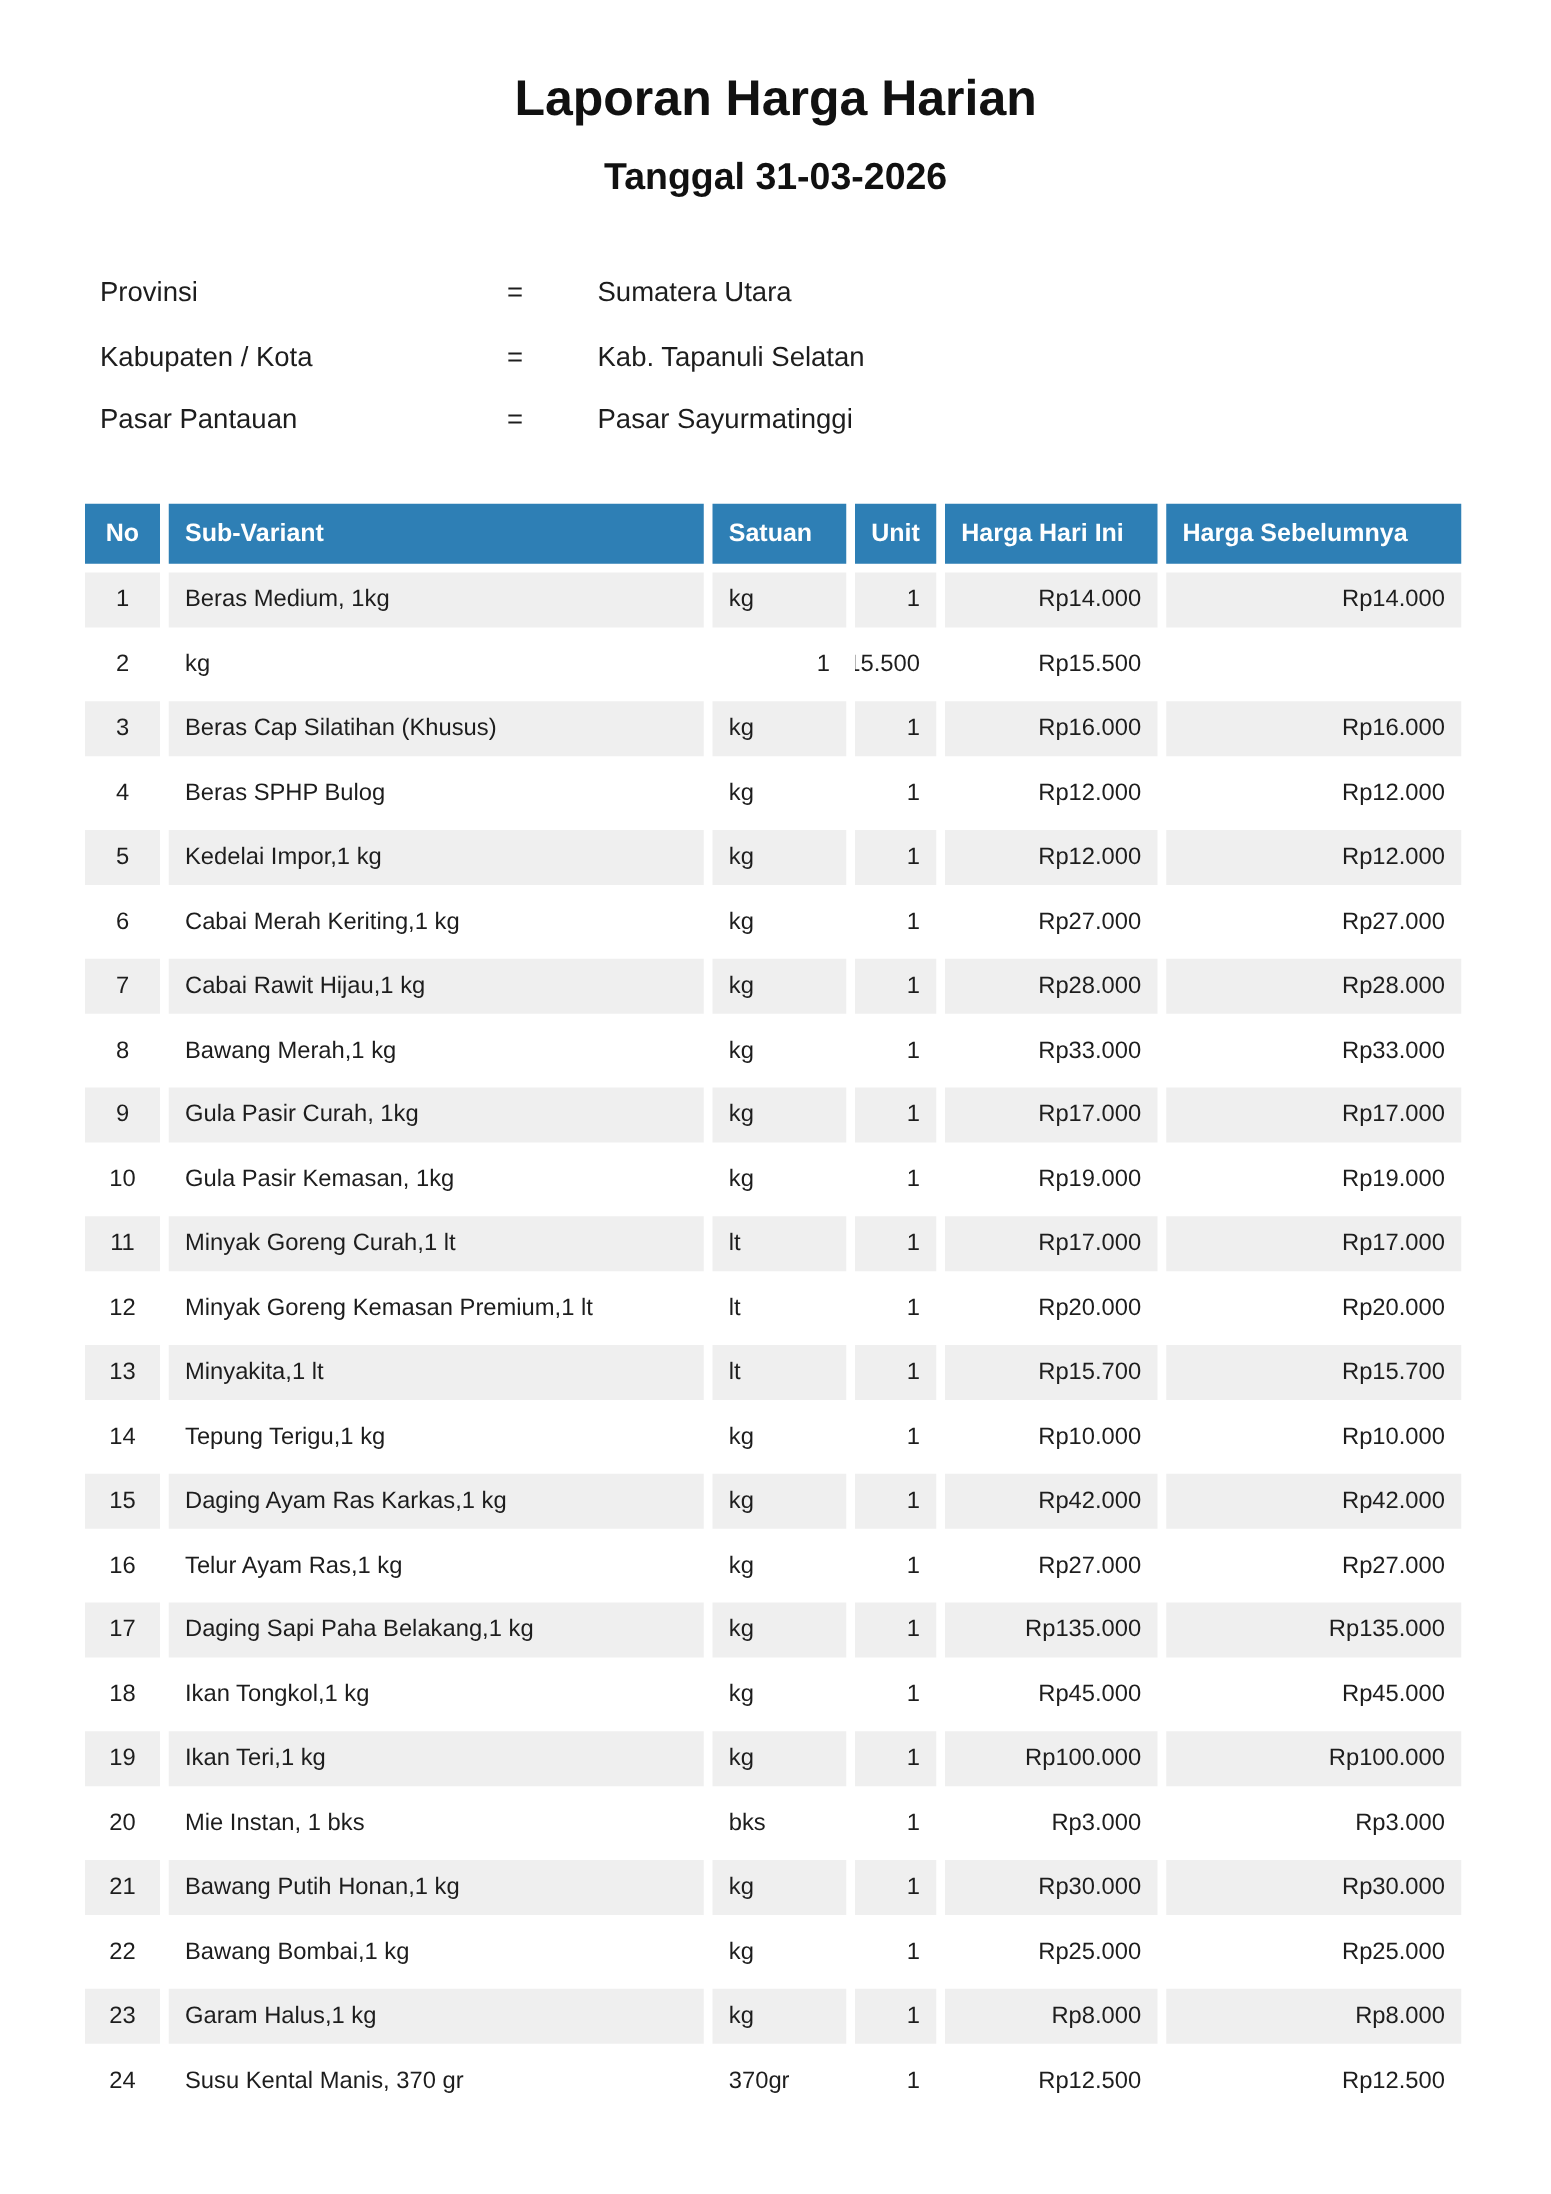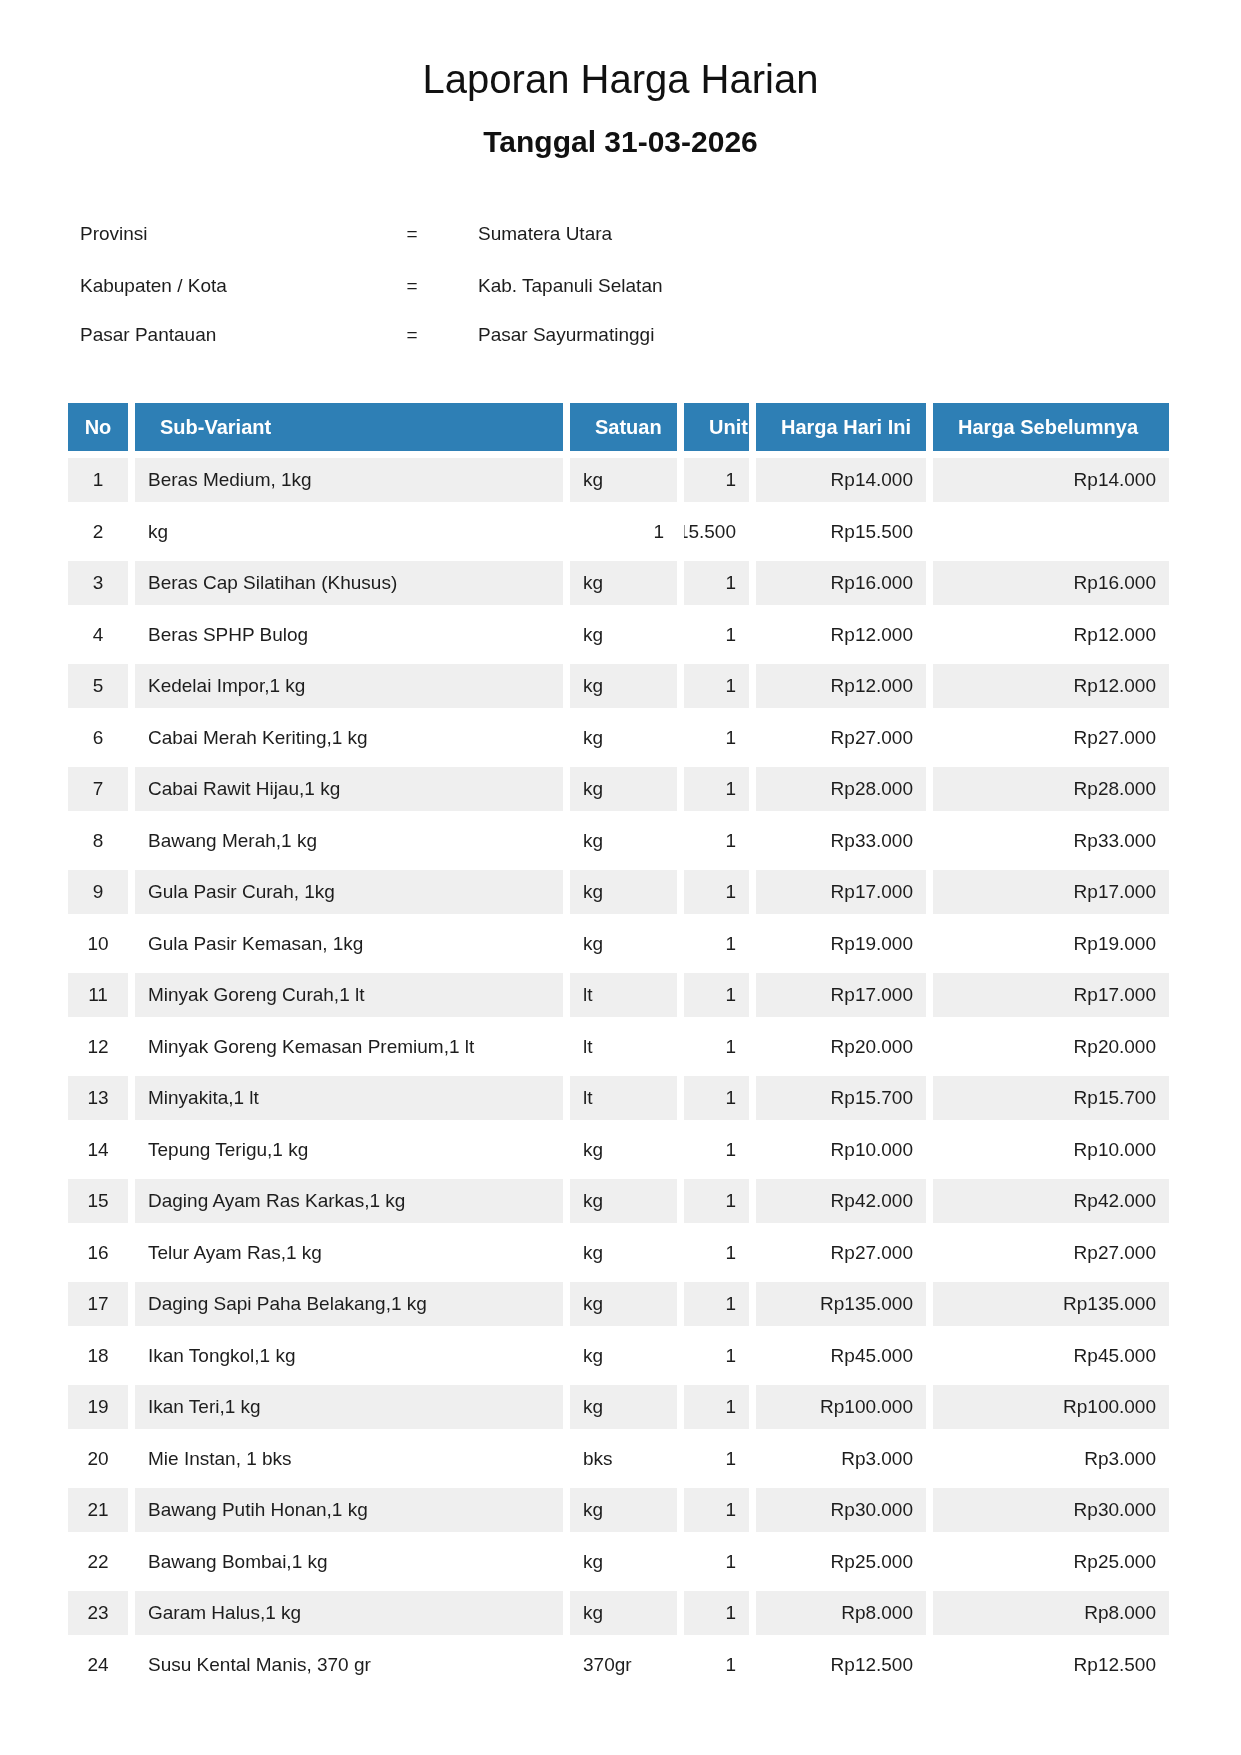--- a/index.html
+++ b/index.html
@@ -17,40 +17,40 @@
     overflow: hidden;
   }
   .doc-title {
     position: absolute;
     top: 56px;
     left: 0;
     width: 100%;
     text-align: center;
     font-size: 40px;
     line-height: 46px;
-    font-weight: normal;
+    font-weight: bold;
     color: #111111;
   }
   .doc-subtitle {
     position: absolute;
     top: 129px;
     left: 0;
     width: 100%;
     text-align: center;
     font-size: 30px;
     line-height: 26px;
     font-weight: bold;
     color: #111111;
   }
   .meta-row {
     position: absolute;
     left: 0;
     width: 100%;
     height: 23px;
-    font-size: 19px;
+    font-size: 22px;
     line-height: 23px;
   }
   .meta-row.r1 { top: 222px; }
   .meta-row.r2 { top: 274px; }
   .meta-row.r3 { top: 323px; }
   .meta-label { position: absolute; left: 80px; }
   .meta-eq    { position: absolute; left: 400px; width: 24px; text-align: center; }
   .meta-value { position: absolute; left: 478px; }
 
   .price-table {
@@ -70,21 +70,21 @@
     border-radius: 20px;
   }
   .thead .cell {
     background: var(--header-bg, #2e7fb5);
     color: #ffffff;
     font-weight: bold;
     font-size: 20px;
     display: flex;
     align-items: center;
     justify-content: flex-start;
-    padding: 0 25px;
+    padding: 0 13px;
     overflow: hidden;
     white-space: nowrap;
   }
   .thead .cell.a-center { justify-content: center; padding: 0; }
 
   .trow {
     height: 44px;
     margin-bottom: 7.5px;
     font-size: 19px;
   }

